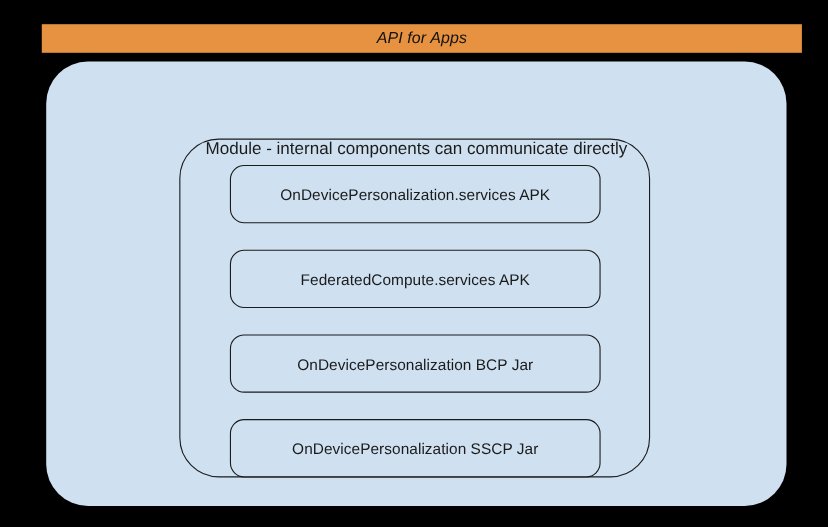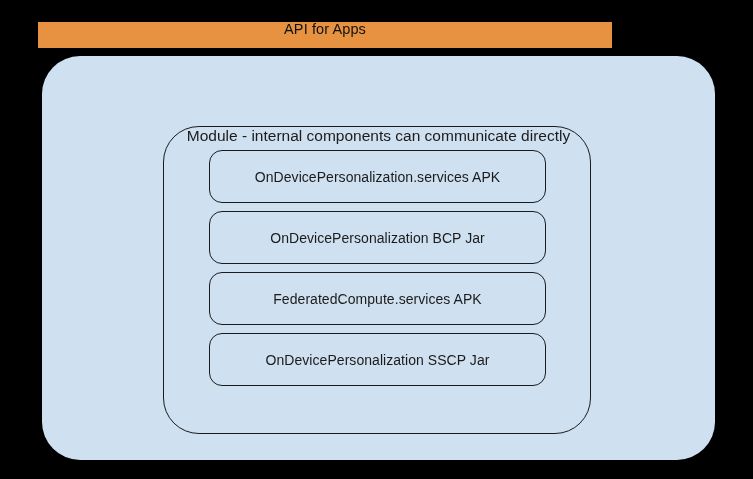--- a/index.html
+++ b/index.html
@@ -22,25 +22,27 @@
     width: 753px;
     height: 479px;
     background: #000000;
   }
 
   
   .api-bar {
     position: absolute;
     left: 38px;
     top: 22px;
-    width: 574px;
+    width: 691px;
     height: 26px;
     background: #e79240;
     display: flex;
+    align-items: center;
     justify-content: center;
+    font-style: italic;
   }
   .api-bar-label {
     font-size: 14.5px;
     color: #111111;
     letter-spacing: 0.1px;
     line-height: 1;
     white-space: nowrap;
   }
 
   
@@ -90,21 +92,21 @@
   .component-box {
     width: 337px;
     height: 53px;
     box-sizing: border-box;
     border: 1.3px solid #1b1b1b;
     border-radius: 13px;
     background: #cfe0f1;
     display: flex;
     align-items: center;
     justify-content: center;
-    margin-bottom: 8px;
+    margin-bottom: 24px;
   }
   .component-box:last-child {
     margin-bottom: 0;
   }
   .component-label {
     font-size: 14px;
     color: #1b1b1b;
     line-height: 1;
     white-space: nowrap;
     letter-spacing: 0.05px;
@@ -125,25 +127,25 @@
 
     <div class="inner-group"></div>
 
     <div class="component-list">
 
       <div class="component-box">
         <span class="component-label">OnDevicePersonalization.services APK</span>
       </div>
 
       <div class="component-box">
-        <span class="component-label">OnDevicePersonalization BCP Jar</span>
+        <span class="component-label">FederatedCompute.services APK</span>
       </div>
 
       <div class="component-box">
-        <span class="component-label">FederatedCompute.services APK</span>
+        <span class="component-label">OnDevicePersonalization BCP Jar</span>
       </div>
 
       <div class="component-box">
         <span class="component-label">OnDevicePersonalization SSCP Jar</span>
       </div>
 
     </div>
   </div>
 </div>
 

